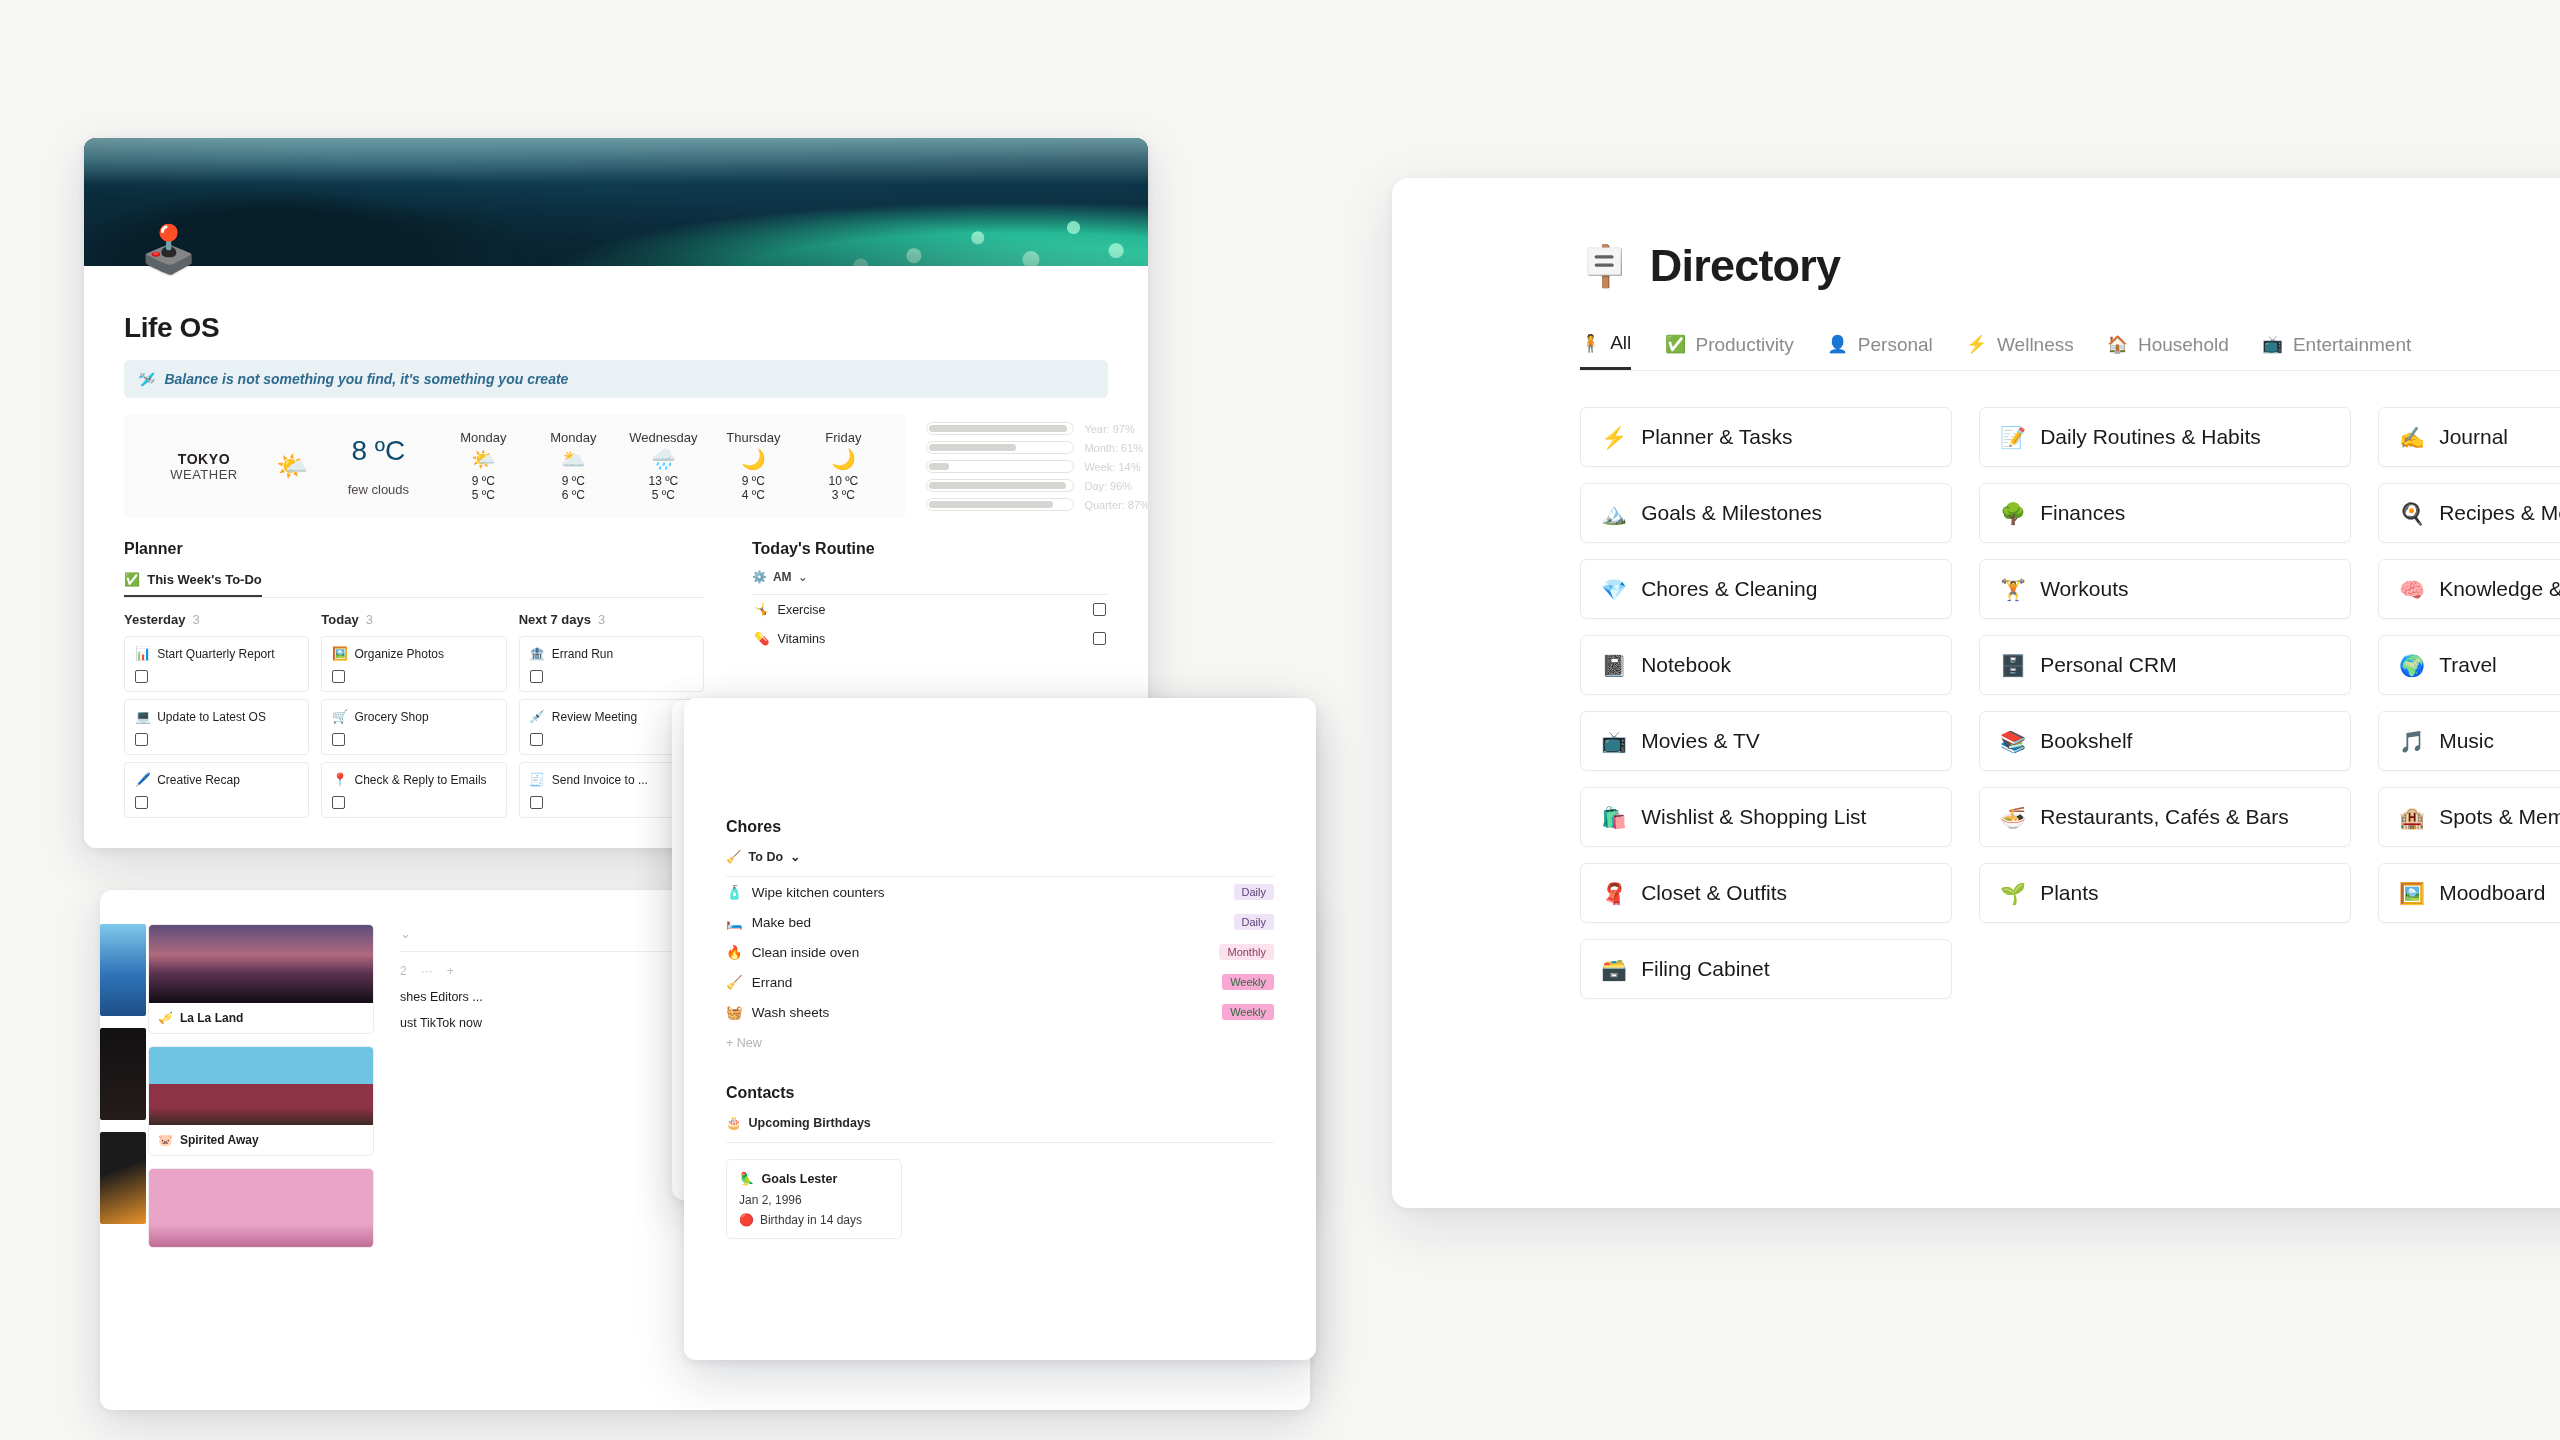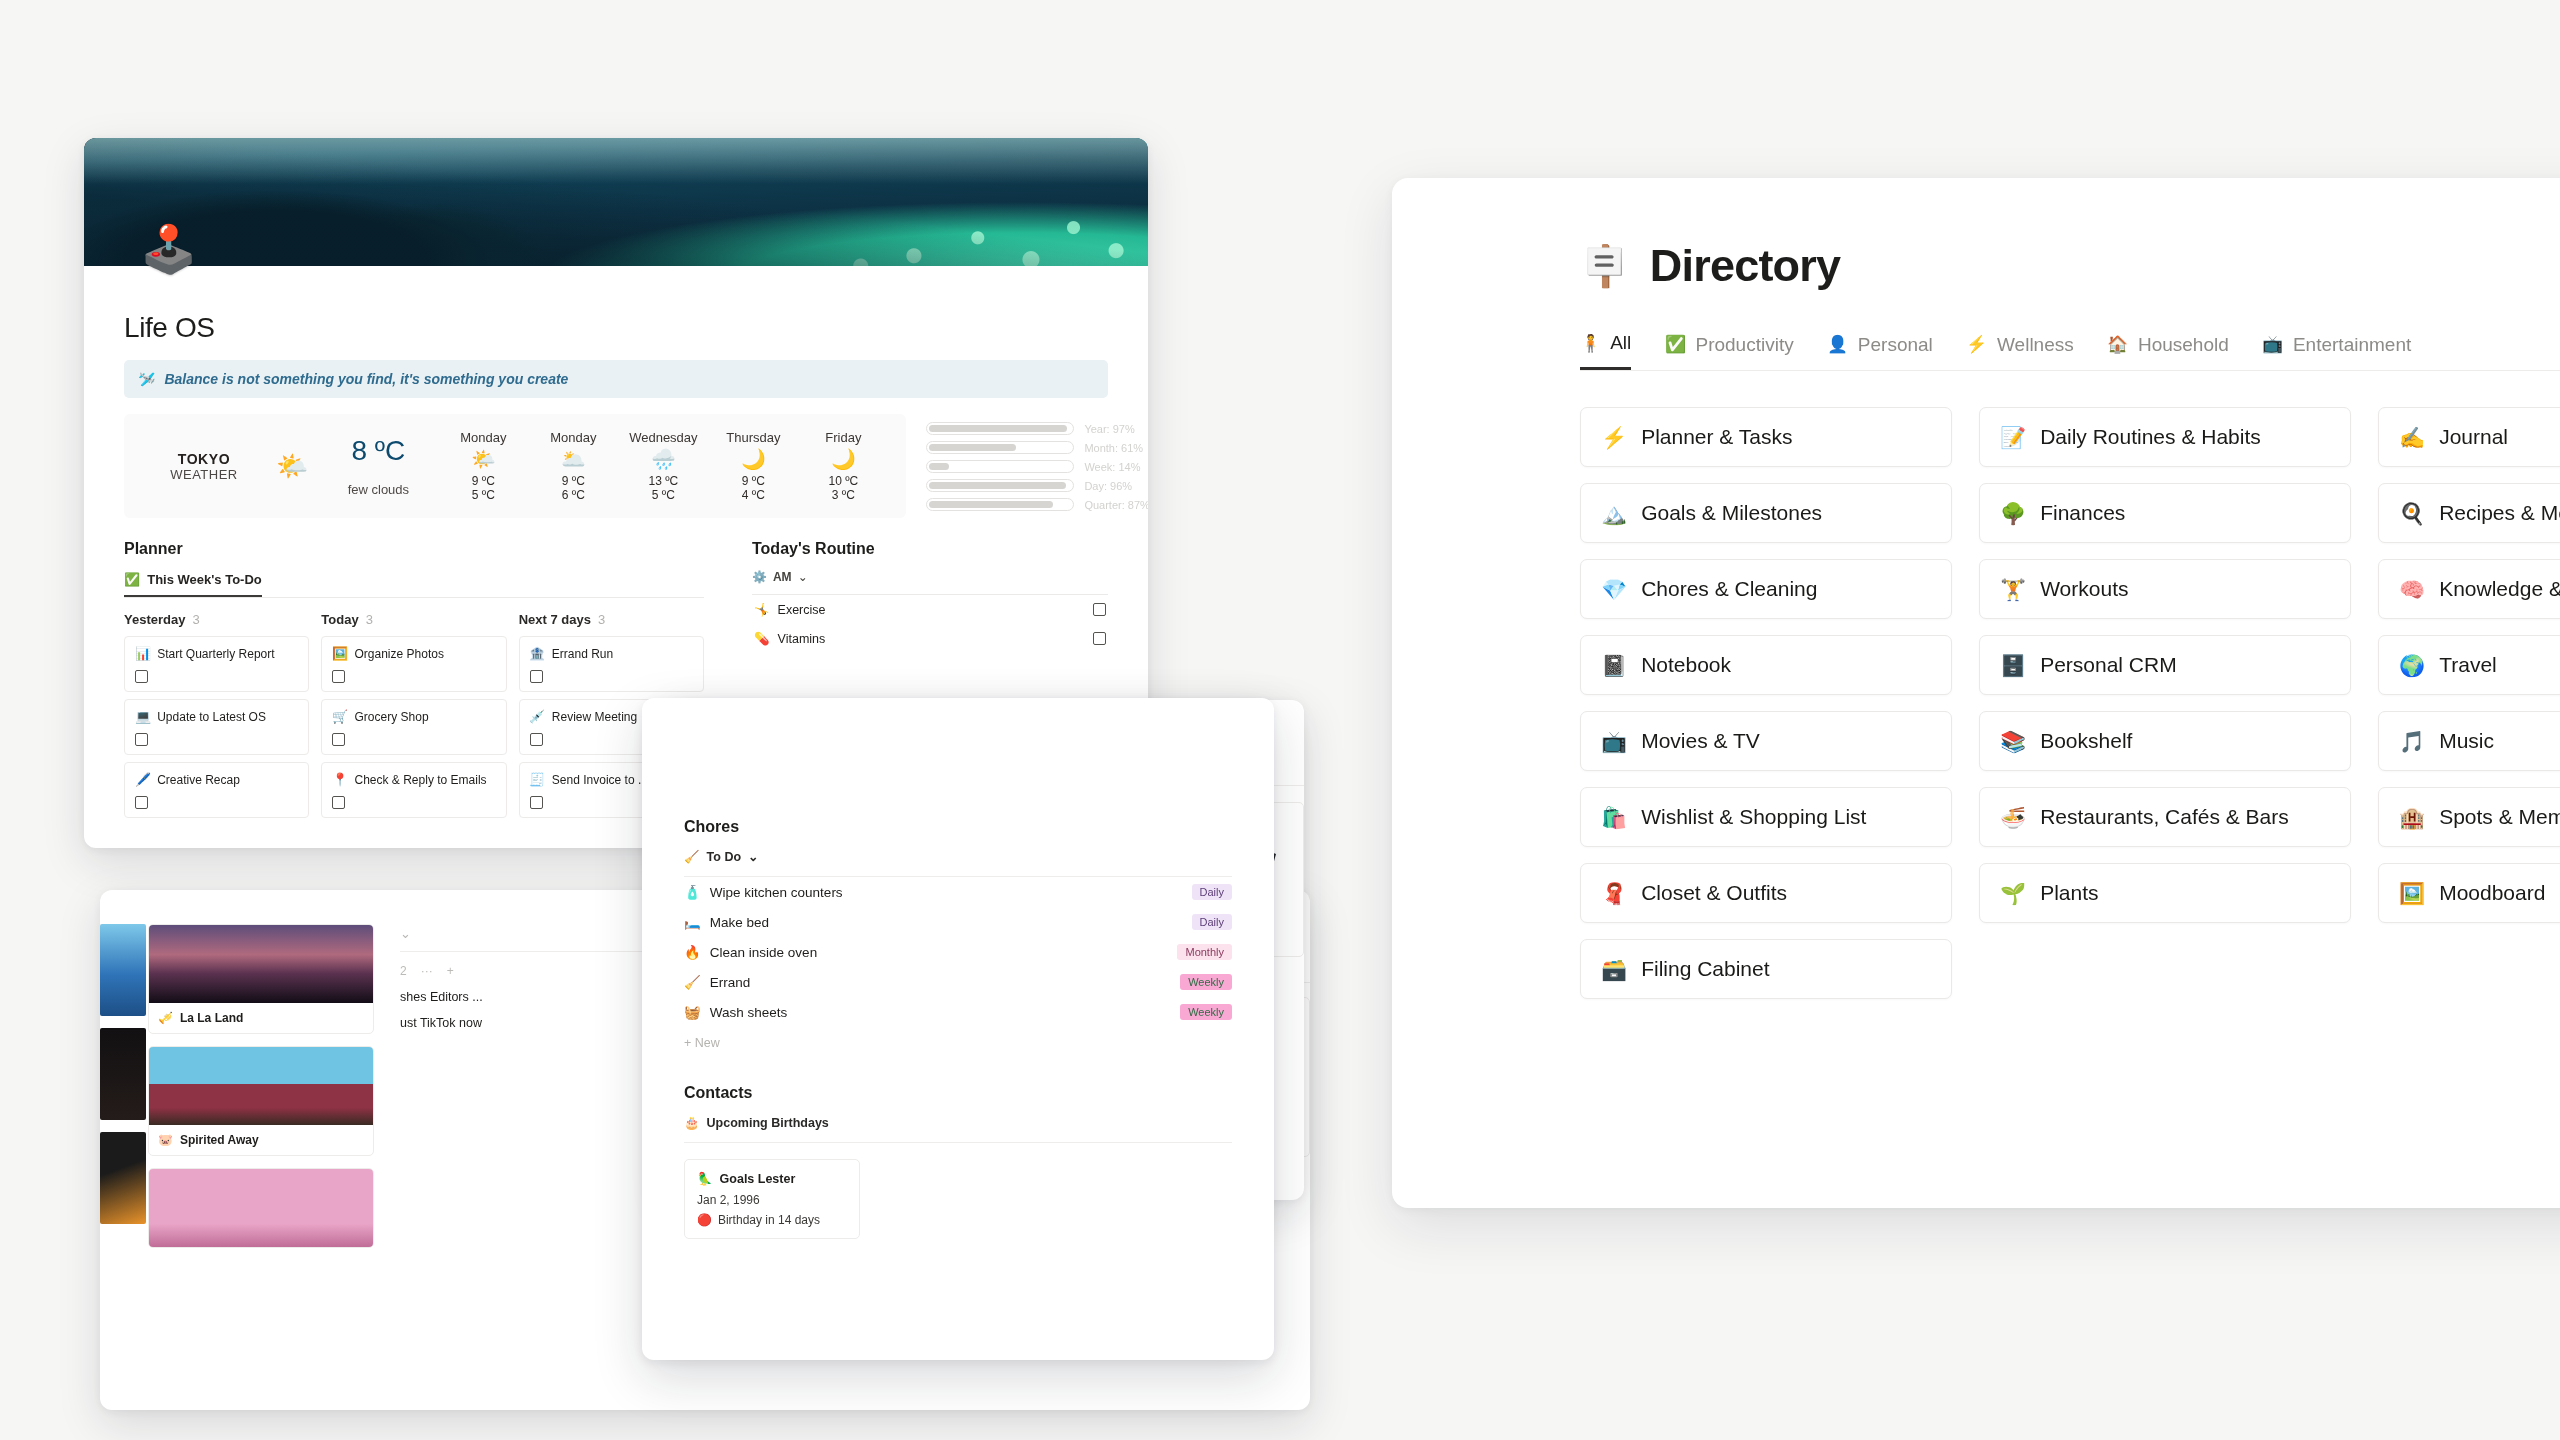--- a/index.html
+++ b/index.html
@@ -43,21 +43,21 @@
   .cover-sky {
     position:absolute; left:0; top:0; right:0; height:46px;
     background: linear-gradient(to bottom, rgba(173,212,208,.55), rgba(60,120,140,0));
   }
   .joystick {
     position: absolute; left: 56px; top: 88px;
     font-size: 46px; line-height: 1; z-index: 5;
     text-shadow: 0 1px 2px rgba(0,0,0,.18);
   }
   .lo-body { padding: 46px 40px 0 40px; }
-  .lo-title { font-size: 28px; font-weight: 400; color: #1d1d1b; letter-spacing:-.4px; }
+  .lo-title { font-size: 28px; font-weight: 700; color: #1d1d1b; letter-spacing:-.4px; }
   .callout {
     margin-top: 16px; background: #e9f1f4; border-radius: 5px;
     padding: 11px 14px; display: flex; align-items: center; gap: 9px;
   }
   .callout-ico { font-size: 14px; opacity:.9; }
   .callout-txt { font-size: 14px; font-weight: 700; font-style: italic; color: #2e6b8e; }
 
   
   .wx-wrap { margin-top: 16px; display: flex; gap: 14px; }
   .wx {
@@ -143,21 +143,21 @@
   .bk-hr { border-bottom: 1px solid #efedeb; margin-top: 10px; }
   .bk-cards { display:flex; gap: 12px; margin-top: 14px; }
   .bk-card { width: 202px; height: 160px; border: 1px solid #eeecea; border-radius: 5px; background:#fff; display:flex; align-items:flex-start; justify-content:center; padding-top: 8px;}
   .bk-cover { width: 106px; height: 146px; background: #f6efe2; text-align: center; padding-top: 8px; }
   .bk-top { font-size: 4.5px; color: #8a8377; letter-spacing:.3px;}
   .bk-sm { font-size: 7px; color: #3a352c; font-weight: 700; line-height: 1.35; margin-top: 3px;}
   .bk-big { font-size: 22px; font-weight: 700; color: #e8a15c; line-height: 1.06; margin-top: 5px; }
 
   
   .chwin {
-    position: absolute; left: 642px; top: 698px;
+    position: absolute; left: 684px; top: 698px;
     width: 632px; height: 662px;
     background:#fff; border-radius: 12px;
     box-shadow: 0 18px 50px rgba(20,25,35,.16), 0 3px 10px rgba(20,25,35,.08);
     overflow: hidden;
     z-index: 6;
   }
   .ch-pad { padding: 36px 42px 0 42px; }
   .ch-sel { display:inline-flex; align-items:center; gap:7px; font-size:12.5px; font-weight:600; color:#2a2927; margin-top:13px; }
   .ch-hr { border-bottom:1px solid #efedeb; margin-top: 11px; }
   .ch-item { display:flex; align-items:center; justify-content: space-between; padding: 7px 0; }

